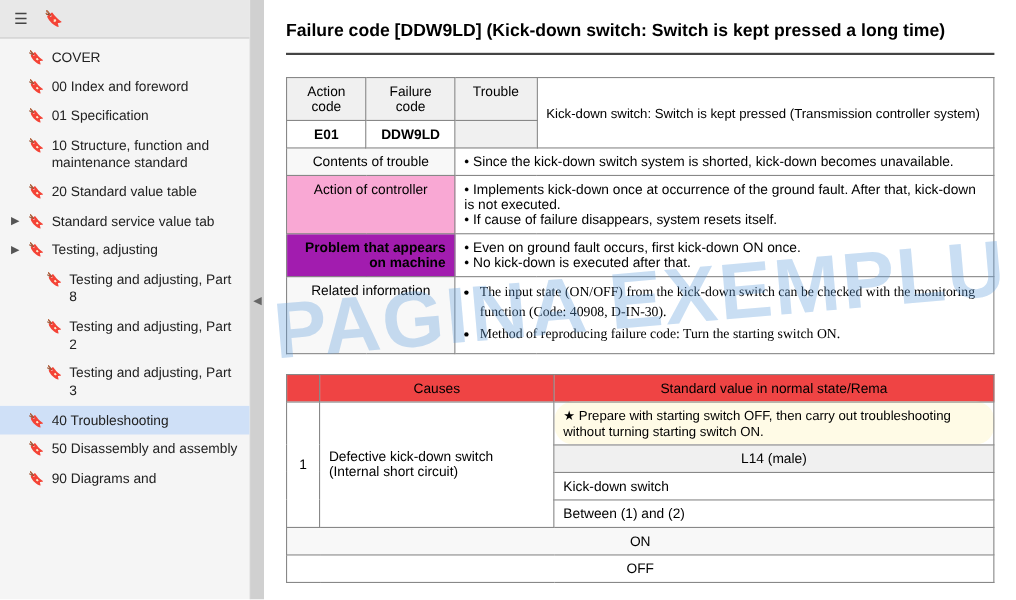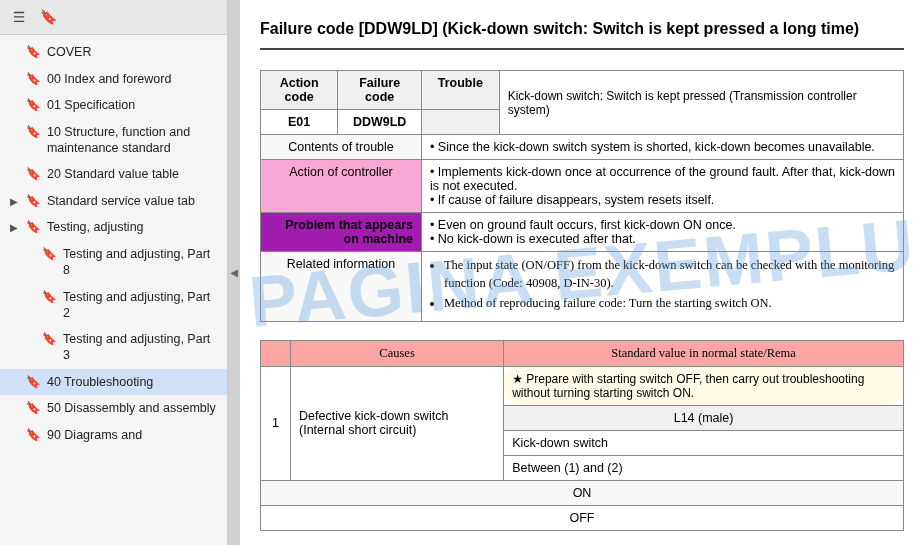--- a/index.html
+++ b/index.html
@@ -96,21 +96,21 @@
       margin-bottom: 18px;
       font-size: 12.5px;
     }
     .info-table td, .info-table th {
       border: 1px solid #888;
       padding: 5px 8px;
       vertical-align: top;
     }
     .info-table th {
       background: #f0f0f0;
-      font-weight: bold;
+      font-weight: normal;
       text-align: center;
     }
     .cell-header {
       background: #f0f0f0;
       text-align: center;
       font-weight: normal;
     }
     .cell-value {
       text-align: center;
       font-weight: bold;
@@ -123,24 +123,23 @@
       width: 100%;
       border-collapse: collapse;
       font-size: 12.5px;
     }
     .causes-table td, .causes-table th {
       border: 1px solid #888;
       padding: 5px 8px;
       vertical-align: middle;
     }
     .causes-table th {
-      background: #fca5a5;
+      background: #ef4444;
       text-align: center;
       font-weight: normal;
-      font-family: Liberation Serif, serif;
     }
 
     
     #watermark {
       position: absolute;
       top: 50%;
       left: 50%;
       transform: translate(-50%, -50%) rotate(-5deg);
       font-size: 72px;
       font-weight: bold;

